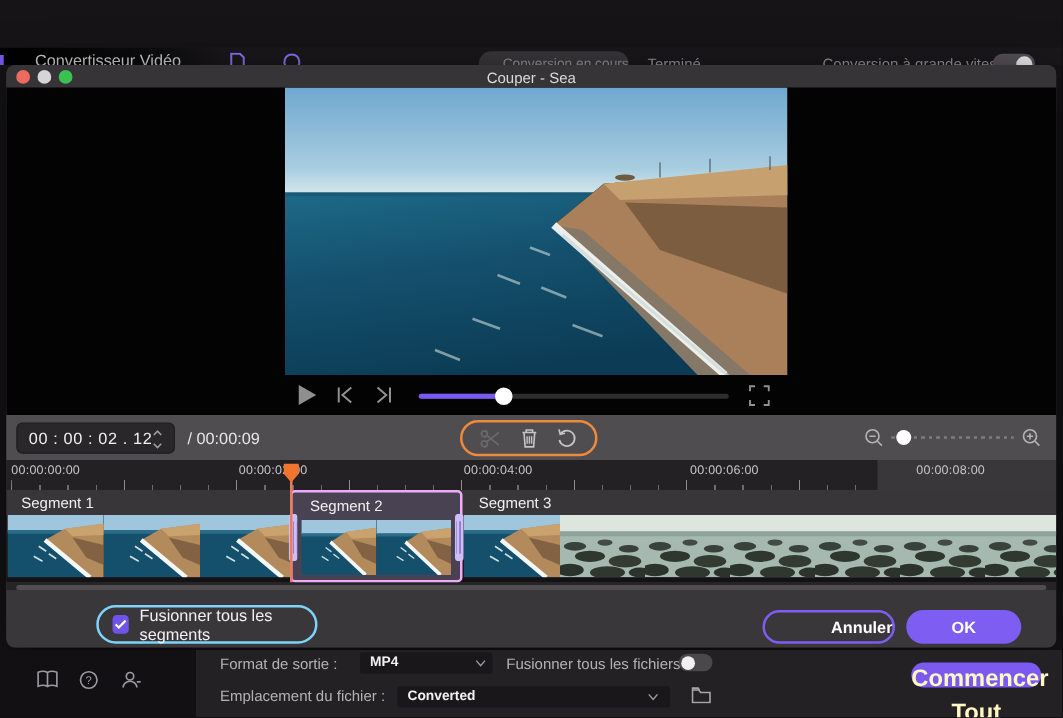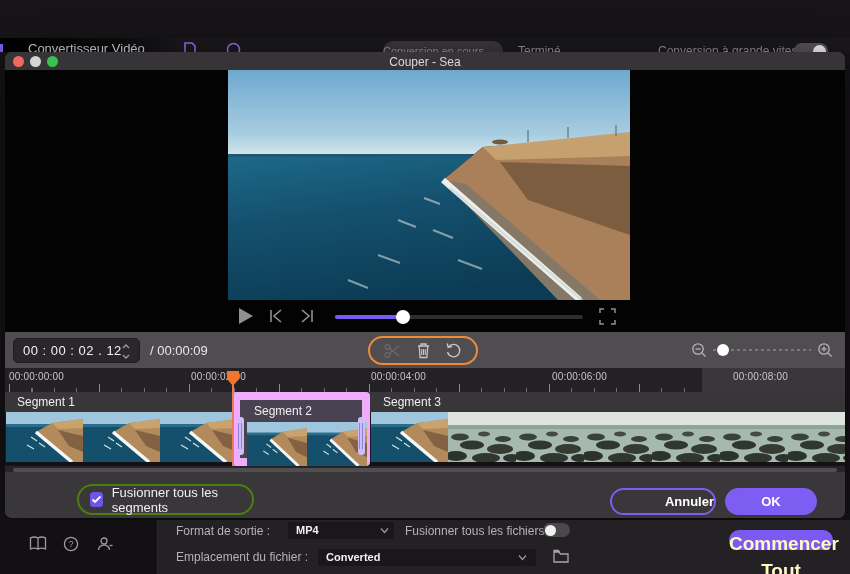--- a/index.html
+++ b/index.html
@@ -42,28 +42,28 @@
     background-position:4px 100%, 4px 100%;
     background-repeat:no-repeat;
   }
   .rlabel { top:3px; color:#c7c5c7; font-size:10px; letter-spacing:.2px; }
 
   #segs { left:0; top:340px; width:840px; height:74px; background:#141214; }
   #seg-headers { left:0; top:0; width:840px; height:20px; background:#393639; }
   .seg-label { top:3px; color:#f0eff0; font-size:12px; }
   #thumbs { left:0; top:20px; width:840px; height:50px; background:#1b191b; overflow:hidden; }
   .th { position:absolute; top:0; height:50px; }
-  #seg2-box { left:227px; top:0px; width:138px; height:74px; background:#484253; border:8px solid #f0abfc; border-radius:4px; }
+  #seg2-box { left:227px; top:0px; width:138px; height:74px; background:#484253; border:2px solid #f0abfc; border-radius:4px; }
   .handle { position:absolute; top:17px; width:7px; height:38px; background:#cdbef8; border-radius:3px;
     background-image:repeating-linear-gradient(to right,#9181d6 0 1px, transparent 1px 2.6px); background-position:1px 6px; background-size:5px 26px; background-repeat:no-repeat; }
   #under-strip { left:0; top:414px; width:840px; height:6px; background:#272428; }
   #scrolltrack { left:8px; top:416px; width:824px; height:4px; background:#514e51; border-radius:2px; }
 
   #dlg-footer { left:0; top:420px; width:840px; height:46px; background:#3a373a; }
-  #chkgroup { left:72px; top:12px; width:177px; height:31px; border:2px solid #4d7c0f; border-radius:16px; display:flex; align-items:center; padding-left:11px; }
+  #chkgroup { left:72px; top:12px; width:177px; height:31px; border:2px solid #7dd3fc; border-radius:16px; display:flex; align-items:center; padding-left:11px; }
   #chkbox { width:15px; height:15px; background:#6d55e9; border-radius:3.5px; display:inline-flex; align-items:center; justify-content:center; }
   #chklabel { color:#f2f1f2; font-size:13px; margin-left:9px; }
   .pillbtn { height:27px; border-radius:13.5px; font-size:13px; font-weight:700; text-align:center; line-height:24px; color:#fff; }
   #btn-cancel { left:605px; top:16px; width:106px; border:2px solid #7e5ef2; background:transparent; line-height:23px;text-align:right; }
   #btn-ok { left:720px; top:16px; width:92px; background:#7e5ef2; line-height:27px; }
 
   
   #statusbar { left:0; top:520px; width:850px; height:54px; background:#232124; }
   #statusbar-left { left:0; top:0; width:158px; height:54px; background:#121013; border-right:1px solid #2c292c; }
   .flabel { color:#b4b2b5; font-size:12px; }
@@ -109,21 +109,21 @@
   <div id="tabstrip" class="abs">
     <div class="shade"></div>
     <div class="abs" style="left:0;top:6px;width:3px;height:8px;background:#7c5af2;"></div>
     <div class="abs txt" style="left:28px;top:3px;font-size:13px;color:#d2d0d3;">Convertisseur Vidéo</div>
     <svg class="abs" style="left:183px;top:4px;" width="14" height="16" viewBox="0 0 14 16">
       <path d="M2,1 h7 l3,3 v11 h-10 z" fill="none" stroke="#8e71f5" stroke-width="1.6"></path>
     </svg>
     <svg class="abs" style="left:226px;top:4px;" width="15" height="15" viewBox="0 0 15 15">
       <circle cx="7.5" cy="7.5" r="6" fill="none" stroke="#8e71f5" stroke-width="1.6"></circle>
     </svg>
-    <div class="abs" style="left:383px;top:3px;width:120px;height:20px;background:#3b383c;border-radius:10px;text-align:left;color:#96939a;font-size:11px;line-height:20px;">Conversion en cours</div>
+    <div class="abs" style="left:383px;top:3px;width:120px;height:20px;background:#3b383c;border-radius:10px;text-align:right;color:#96939a;font-size:11px;line-height:20px;">Conversion en cours</div>
     <div class="abs txt" style="left:518px;top:6px;color:#96939a;">Terminé</div>
     <div class="abs txt" style="left:658px;top:6px;color:#96939a;">Conversion à grande vitesse</div>
     <div class="abs" style="left:794px;top:5px;width:34px;height:16px;background:#57535a;border-radius:8px;">
       <div class="abs" style="left:19px;top:1.5px;width:13px;height:13px;border-radius:50%;background:#f4f3f4;"></div>
     </div>
   </div>
 
   <div id="dialog" class="abs">
 
     <div id="dlg-titlebar" class="abs">

